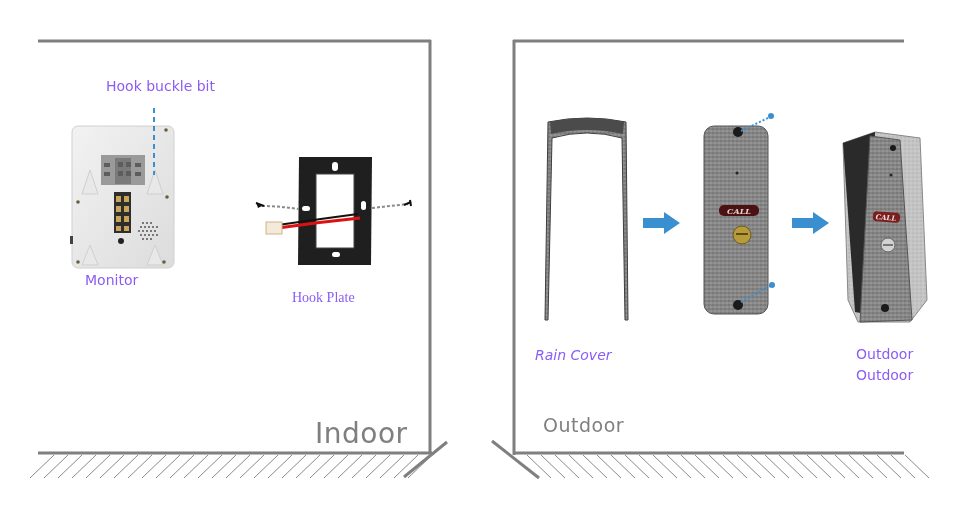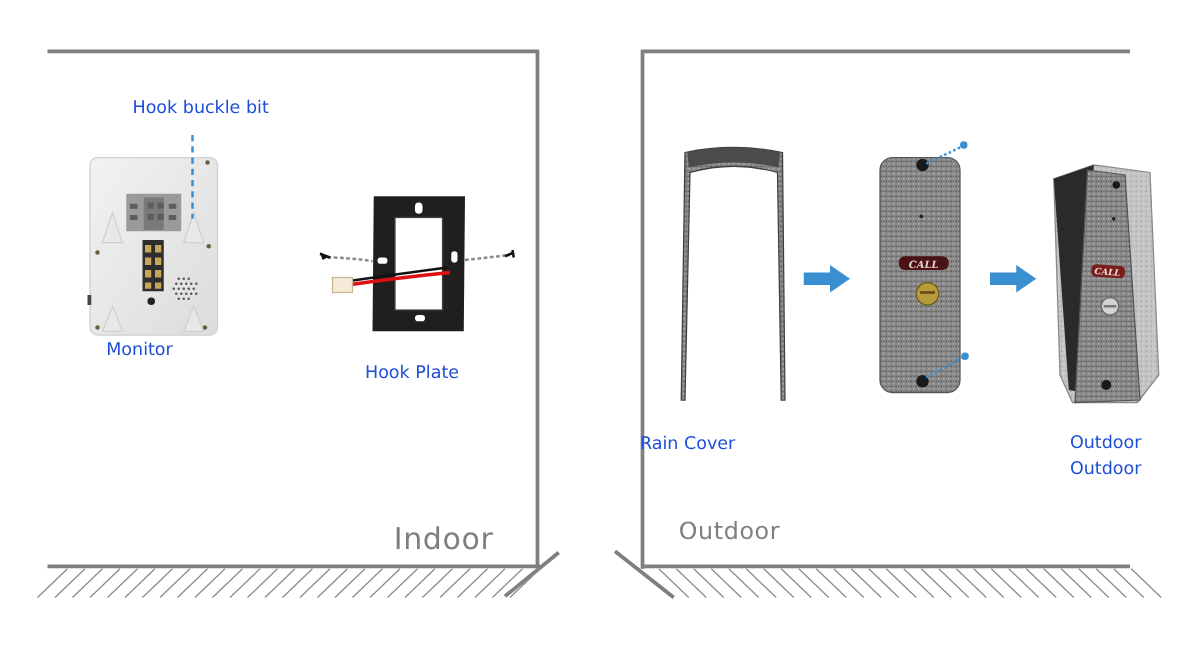--- a/index.html
+++ b/index.html
@@ -1,19 +1,19 @@
 <!DOCTYPE html>
 <html><head>
 <meta charset="utf-8">
 <style>
   html, body { margin:0; padding:0; background:#ffffff; }
   body { width:960px; height:532px; position:relative; overflow:hidden; font-family:"DejaVu Sans", sans-serif; }
   .abs { position:absolute; }
-  .label-blue { color:#1d4ed8; font-size:14px; white-space:nowrap; }
-  .label-gray { color:#7f7f7f; font-size:24px; white-space:nowrap; letter-spacing:0.5px; }
+  .label-blue { color:#8b5cf6; font-size:14px; white-space:nowrap; }
+  .label-gray { color:#7f7f7f; font-size:28px; white-space:nowrap; letter-spacing:0.5px; }
   svg { position:absolute; left:0; top:0; }
 </style>
 </head>
 <body>
 
 <svg width="960" height="532" viewBox="0 0 960 532">
   <defs>
     <pattern id="speckle" width="4" height="4" patternUnits="userSpaceOnUse">
       <rect width="4" height="4" fill="#8a8a8a"></rect>
       <circle cx="1" cy="1" r="0.7" fill="#5a5a5a"></circle>
@@ -224,20 +224,20 @@
     <circle cx="888" cy="245" r="7" fill="#d2d2d2" stroke="#666"></circle>
     <rect x="883" y="244" width="10" height="2" fill="#777"></rect>
     <circle cx="893" cy="148" r="3" fill="#1a1a1a"></circle>
     <circle cx="885" cy="308" r="4" fill="#1a1a1a"></circle>
     <circle cx="891" cy="175" r="1.5" fill="#222"></circle>
   </g>
 </svg>
 
 <div class="abs label-blue" style="left:106px;top:78px;">Hook buckle bit</div>
 <div class="abs label-blue" style="left:85px;top:272px;">Monitor</div>
-<div class="abs label-blue" style="left:292px;top:290px;">Hook Plate</div>
-<div class="abs label-blue" style="left:512px;top:347px;">Rain Cover</div>
+<div class="abs label-blue" style="left:292px;top:290px;font-family:Liberation Serif, serif;">Hook Plate</div>
+<div class="abs label-blue" style="left:535px;top:347px;font-style:italic;">Rain Cover</div>
 <div class="abs label-blue" style="left:856px;top:344px;line-height:21px;">
   <div>Outdoor</div>
   <div>Outdoor</div>
 </div>
 <div class="abs label-gray" style="left:315px;top:417px;">Indoor</div>
 <div class="abs label-gray" style="left:543px;top:414px;font-size:19px;">Outdoor</div>
 
 </body></html>

